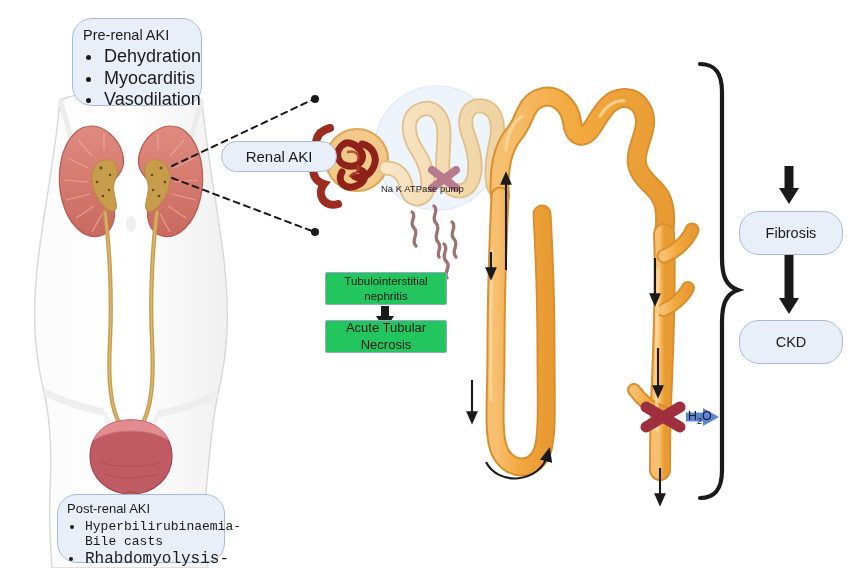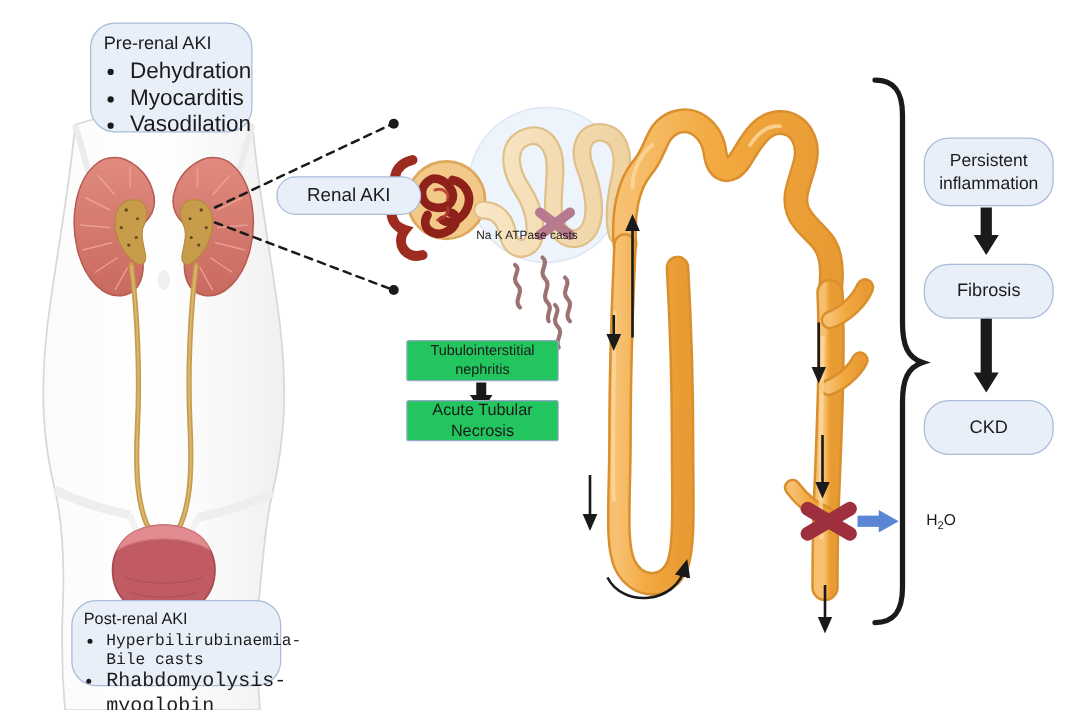--- a/index.html
+++ b/index.html
@@ -336,48 +336,44 @@
       <li>Dehydration</li>
       <li>Myocarditis</li>
       <li>Vasodilation</li>
     </ul>
   </div>
 
   <div class="infobox centerbox" style="left:221px; top:141px; width:116px; height:31px; font-size:15px;">
     <span>Renal AKI</span>
   </div>
 
-  <div class="infobox" style="left:57px; top:480px; width:168px; height:69px;">
+  <div class="infobox" style="left:57px; top:494px; width:168px; height:69px;">
     <div class="box-title" style="font-size:13px; padding:6px 0 1px 9px;">Post-renal AKI</div>
     <ul class="box-list" style="padding-left:26px;font-family:Liberation Mono, monospace;">
       <li style="font-size:13px;">Hyperbilirubinaemia-Bile casts</li>
       <li style="font-size:16px;">Rhabdomyolysis-myoglobin</li>
     </ul>
   </div>
 
-  <div class="tiny-label" style="left:381px; top:183px;">Na K ATPase casts</div>
-
-  <div class="h2o-label" style="left:741px; top:409px;">
+  <div class="tiny-label" style="left:381px; top:183px;">Na K ATPase pump</div>
+
+  <div class="h2o-label" style="left:688px; top:409px;">
     <span>H</span><sub>2</sub><span>O</span>
   </div>
 
   <div class="infobox sharp centerbox" style="left:325px; top:272px; width:122px; height:33px; flex-direction:column; font-size:11.5px;">
     <span>Tubulointerstitial</span>
     <span>nephritis</span>
   </div>
 
   <div class="infobox sharp centerbox" style="left:325px; top:320px; width:122px; height:33px; flex-direction:column; font-size:13px;">
     <span>Acute Tubular</span>
     <span>Necrosis</span>
   </div>
 
-  <div class="infobox centerbox" style="left:739px; top:110px; width:104px; height:55px; flex-direction:column; font-size:14px;">
-    <span>Persistent</span>
-    <span>inflammation</span>
-  </div>
 
   <div class="infobox centerbox" style="left:739px; top:320px; width:104px; height:44px; font-size:14.5px;">
     <span>CKD</span>
   </div>
 
   <div class="infobox centerbox" style="left:739px; top:211px; width:104px; height:44px; font-size:14.5px;">
     <span>Fibrosis</span>
   </div>
 
 </div>

